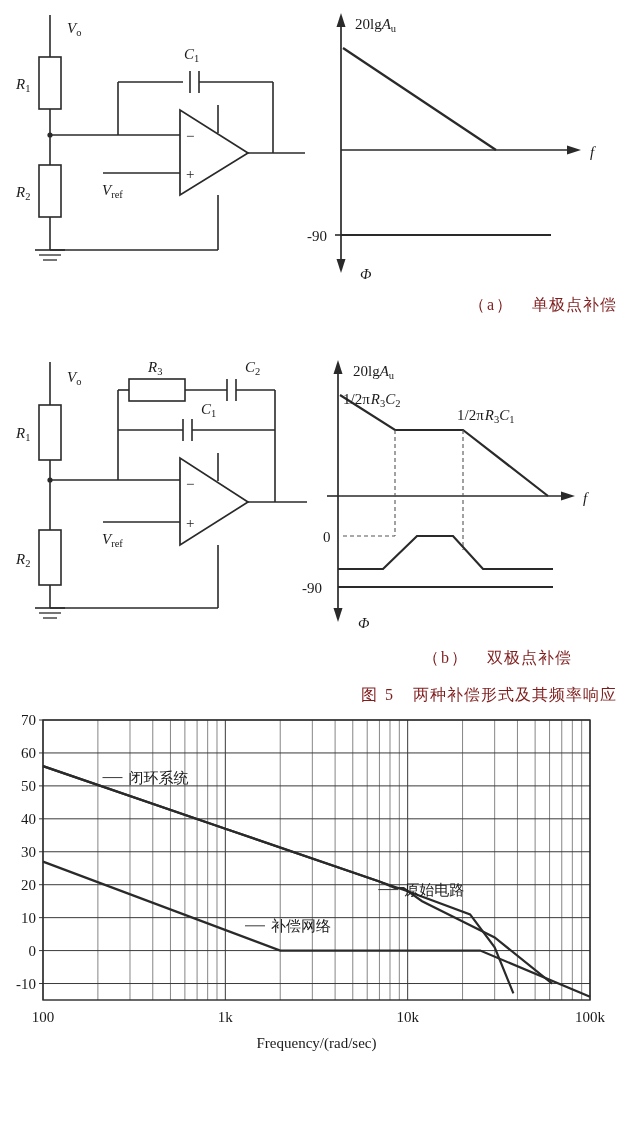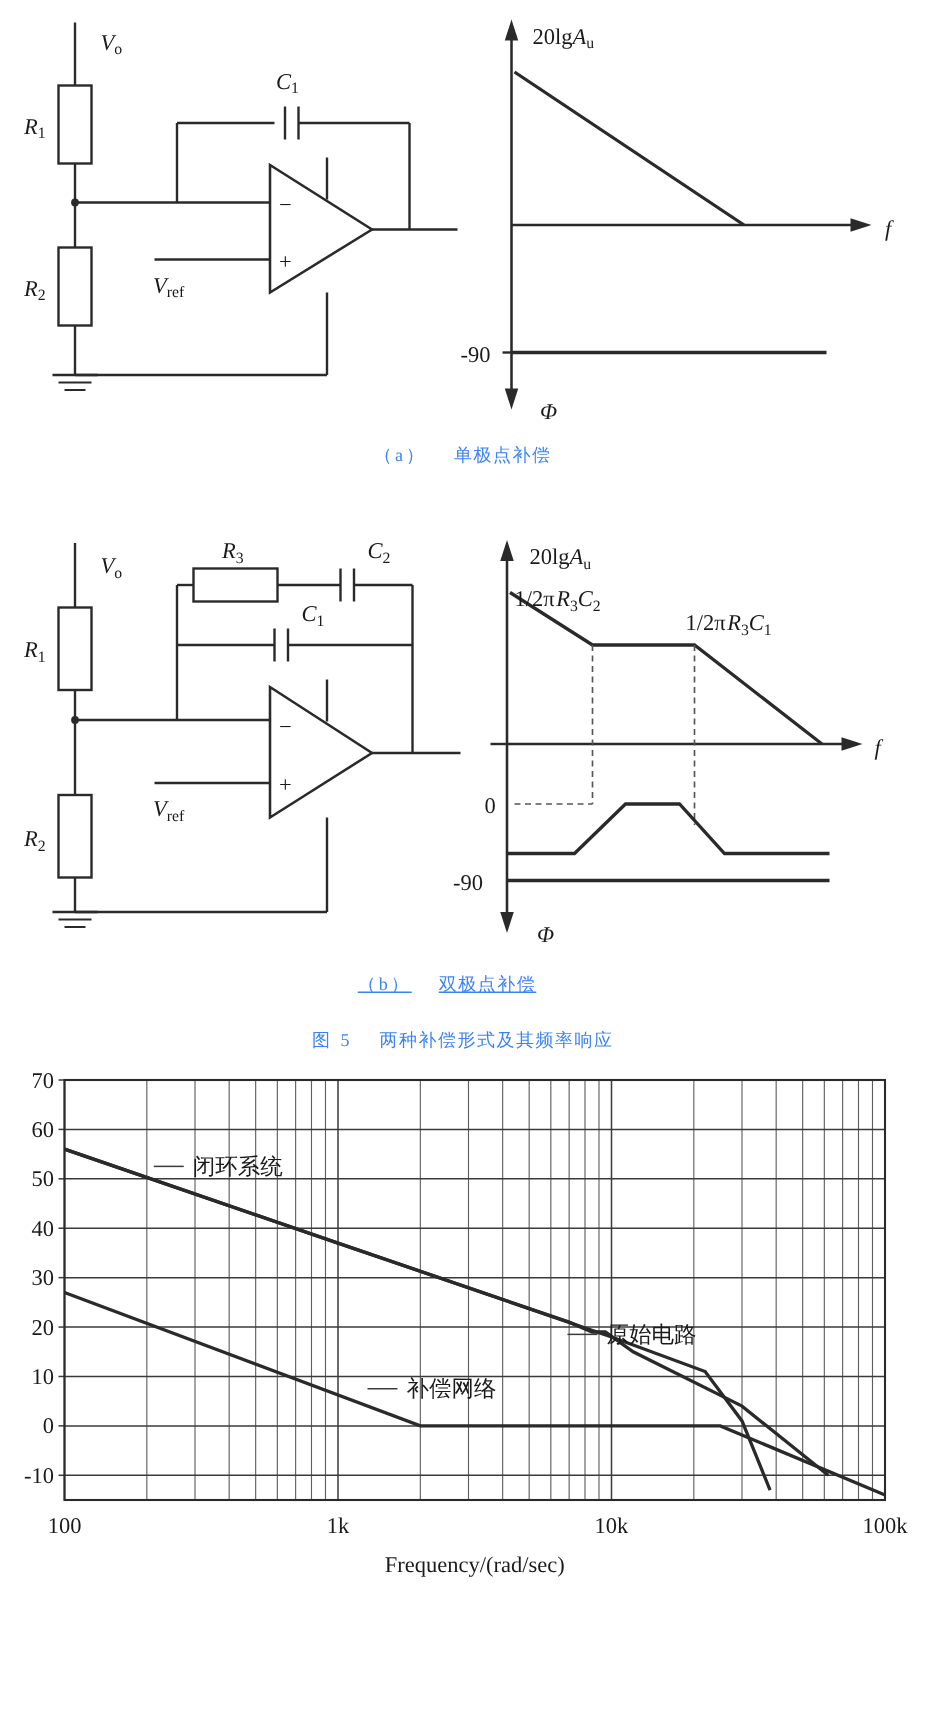--- a/index.html
+++ b/index.html
@@ -5,27 +5,27 @@
   html,body{margin:0;padding:0;background:#fff;}
   body{
     width:617px;height:1146px;position:relative;overflow:hidden;
     font-family:"Liberation Serif", serif;color:#1a1a1a;
   }
   .fig{position:absolute;left:0;width:617px;}
   #fig5{top:0;height:720px;}
   #fig6{top:688px;height:426px;}
   svg{display:block;overflow:visible;}
   .cap{
-    text-align:center;font-family:"Liberation Serif", serif;
-    font-size:12px;color:#3b82f6;letter-spacing:1px;
+    text-align:right;font-family:"Liberation Serif", serif;
+    font-size:16px;color:#7f1d1d;letter-spacing:1px;
   }
   .cap .lbl{letter-spacing:2px;}
   .cap .sp{display:inline-block;width:18px;}
   #cap-a{position:absolute;top:295px;left:0;width:617px;}
-  #cap-b{position:absolute;top:648px;left:12px;width:572px;text-decoration:underline;}
+  #cap-b{position:absolute;top:648px;left:0;width:572px;}
   #cap-fig5{position:absolute;top:685px;left:0;width:617px;}
   .ln{fill:none;stroke:#2a2a2a;stroke-width:1.6;}
   .ln-thin{fill:none;stroke:#2a2a2a;stroke-width:1.3;}
   .box{fill:#fff;stroke:#2a2a2a;stroke-width:1.6;}
   .tri{fill:#fff;stroke:#2a2a2a;stroke-width:1.7;}
   .dash{fill:none;stroke:#555;stroke-width:1.1;stroke-dasharray:4 3;}
   .axis{fill:none;stroke:#2a2a2a;stroke-width:1.7;}
   .trace{fill:none;stroke:#2a2a2a;stroke-width:2.2;stroke-linejoin:miter;}
   .lab{font-family:"Liberation Serif", serif;font-size:15px;fill:#1a1a1a;font-style:italic;}
   .lab-n{font-family:"Liberation Serif", serif;font-size:15px;fill:#1a1a1a;font-style:normal;}

